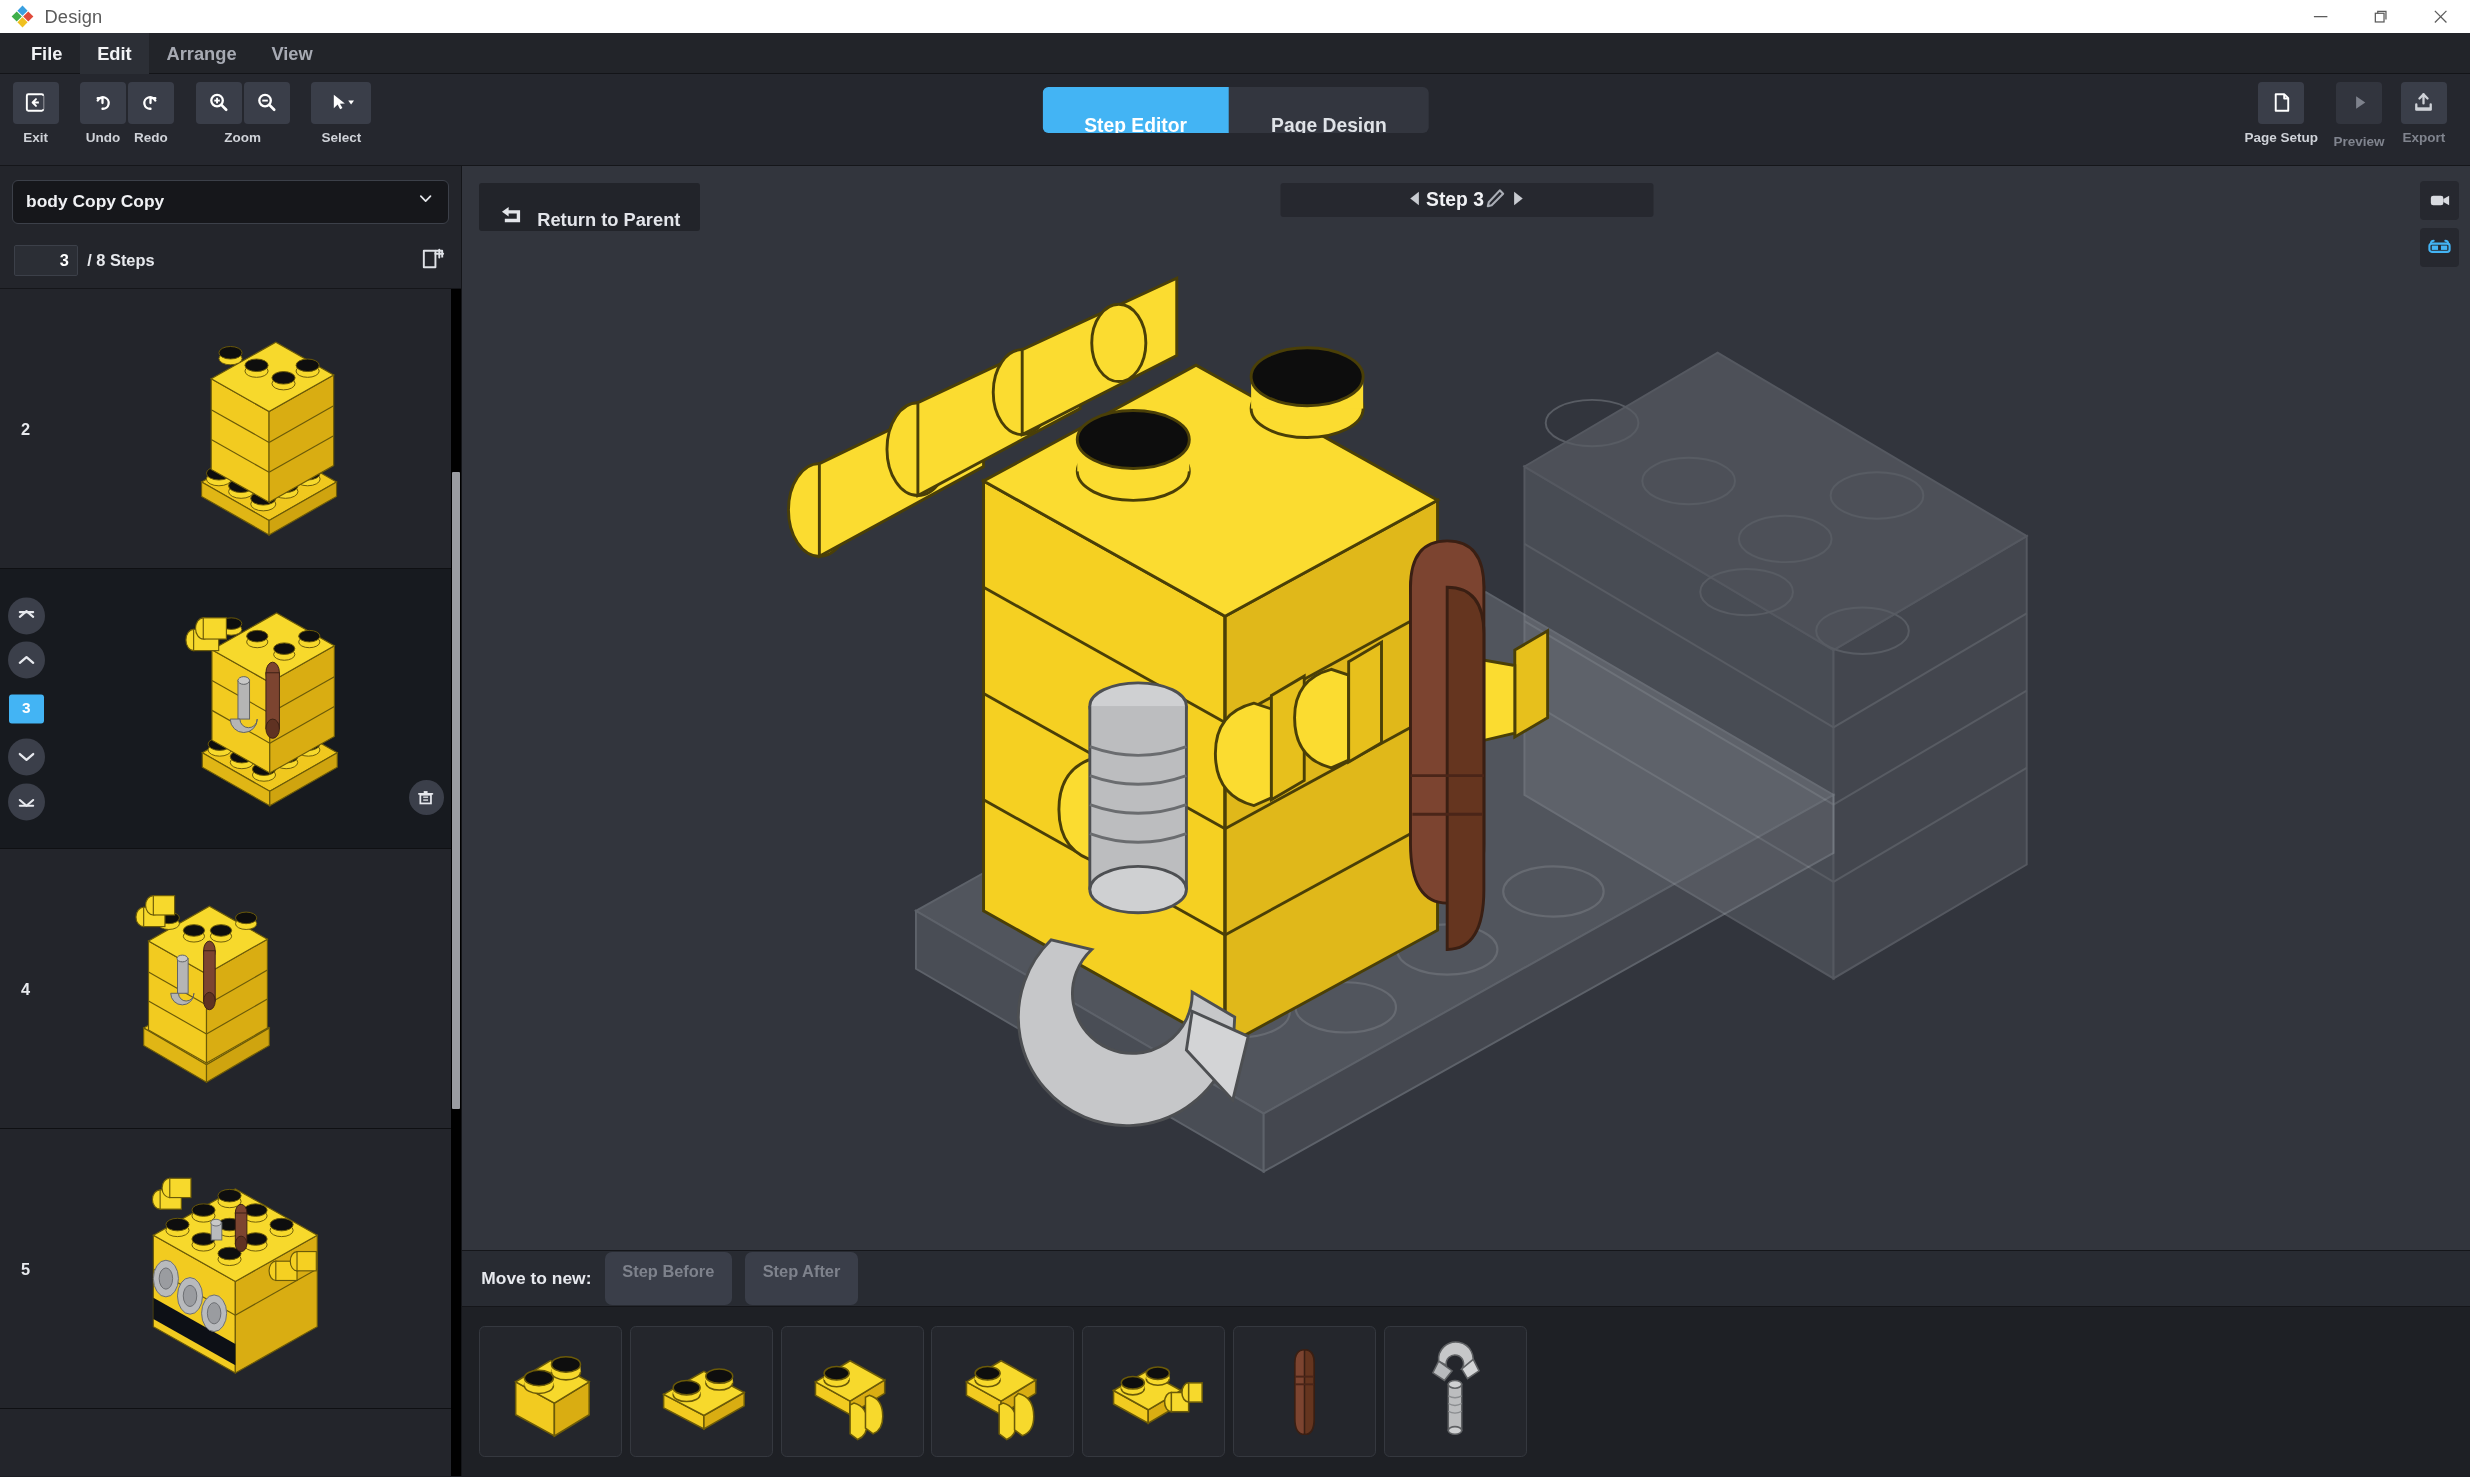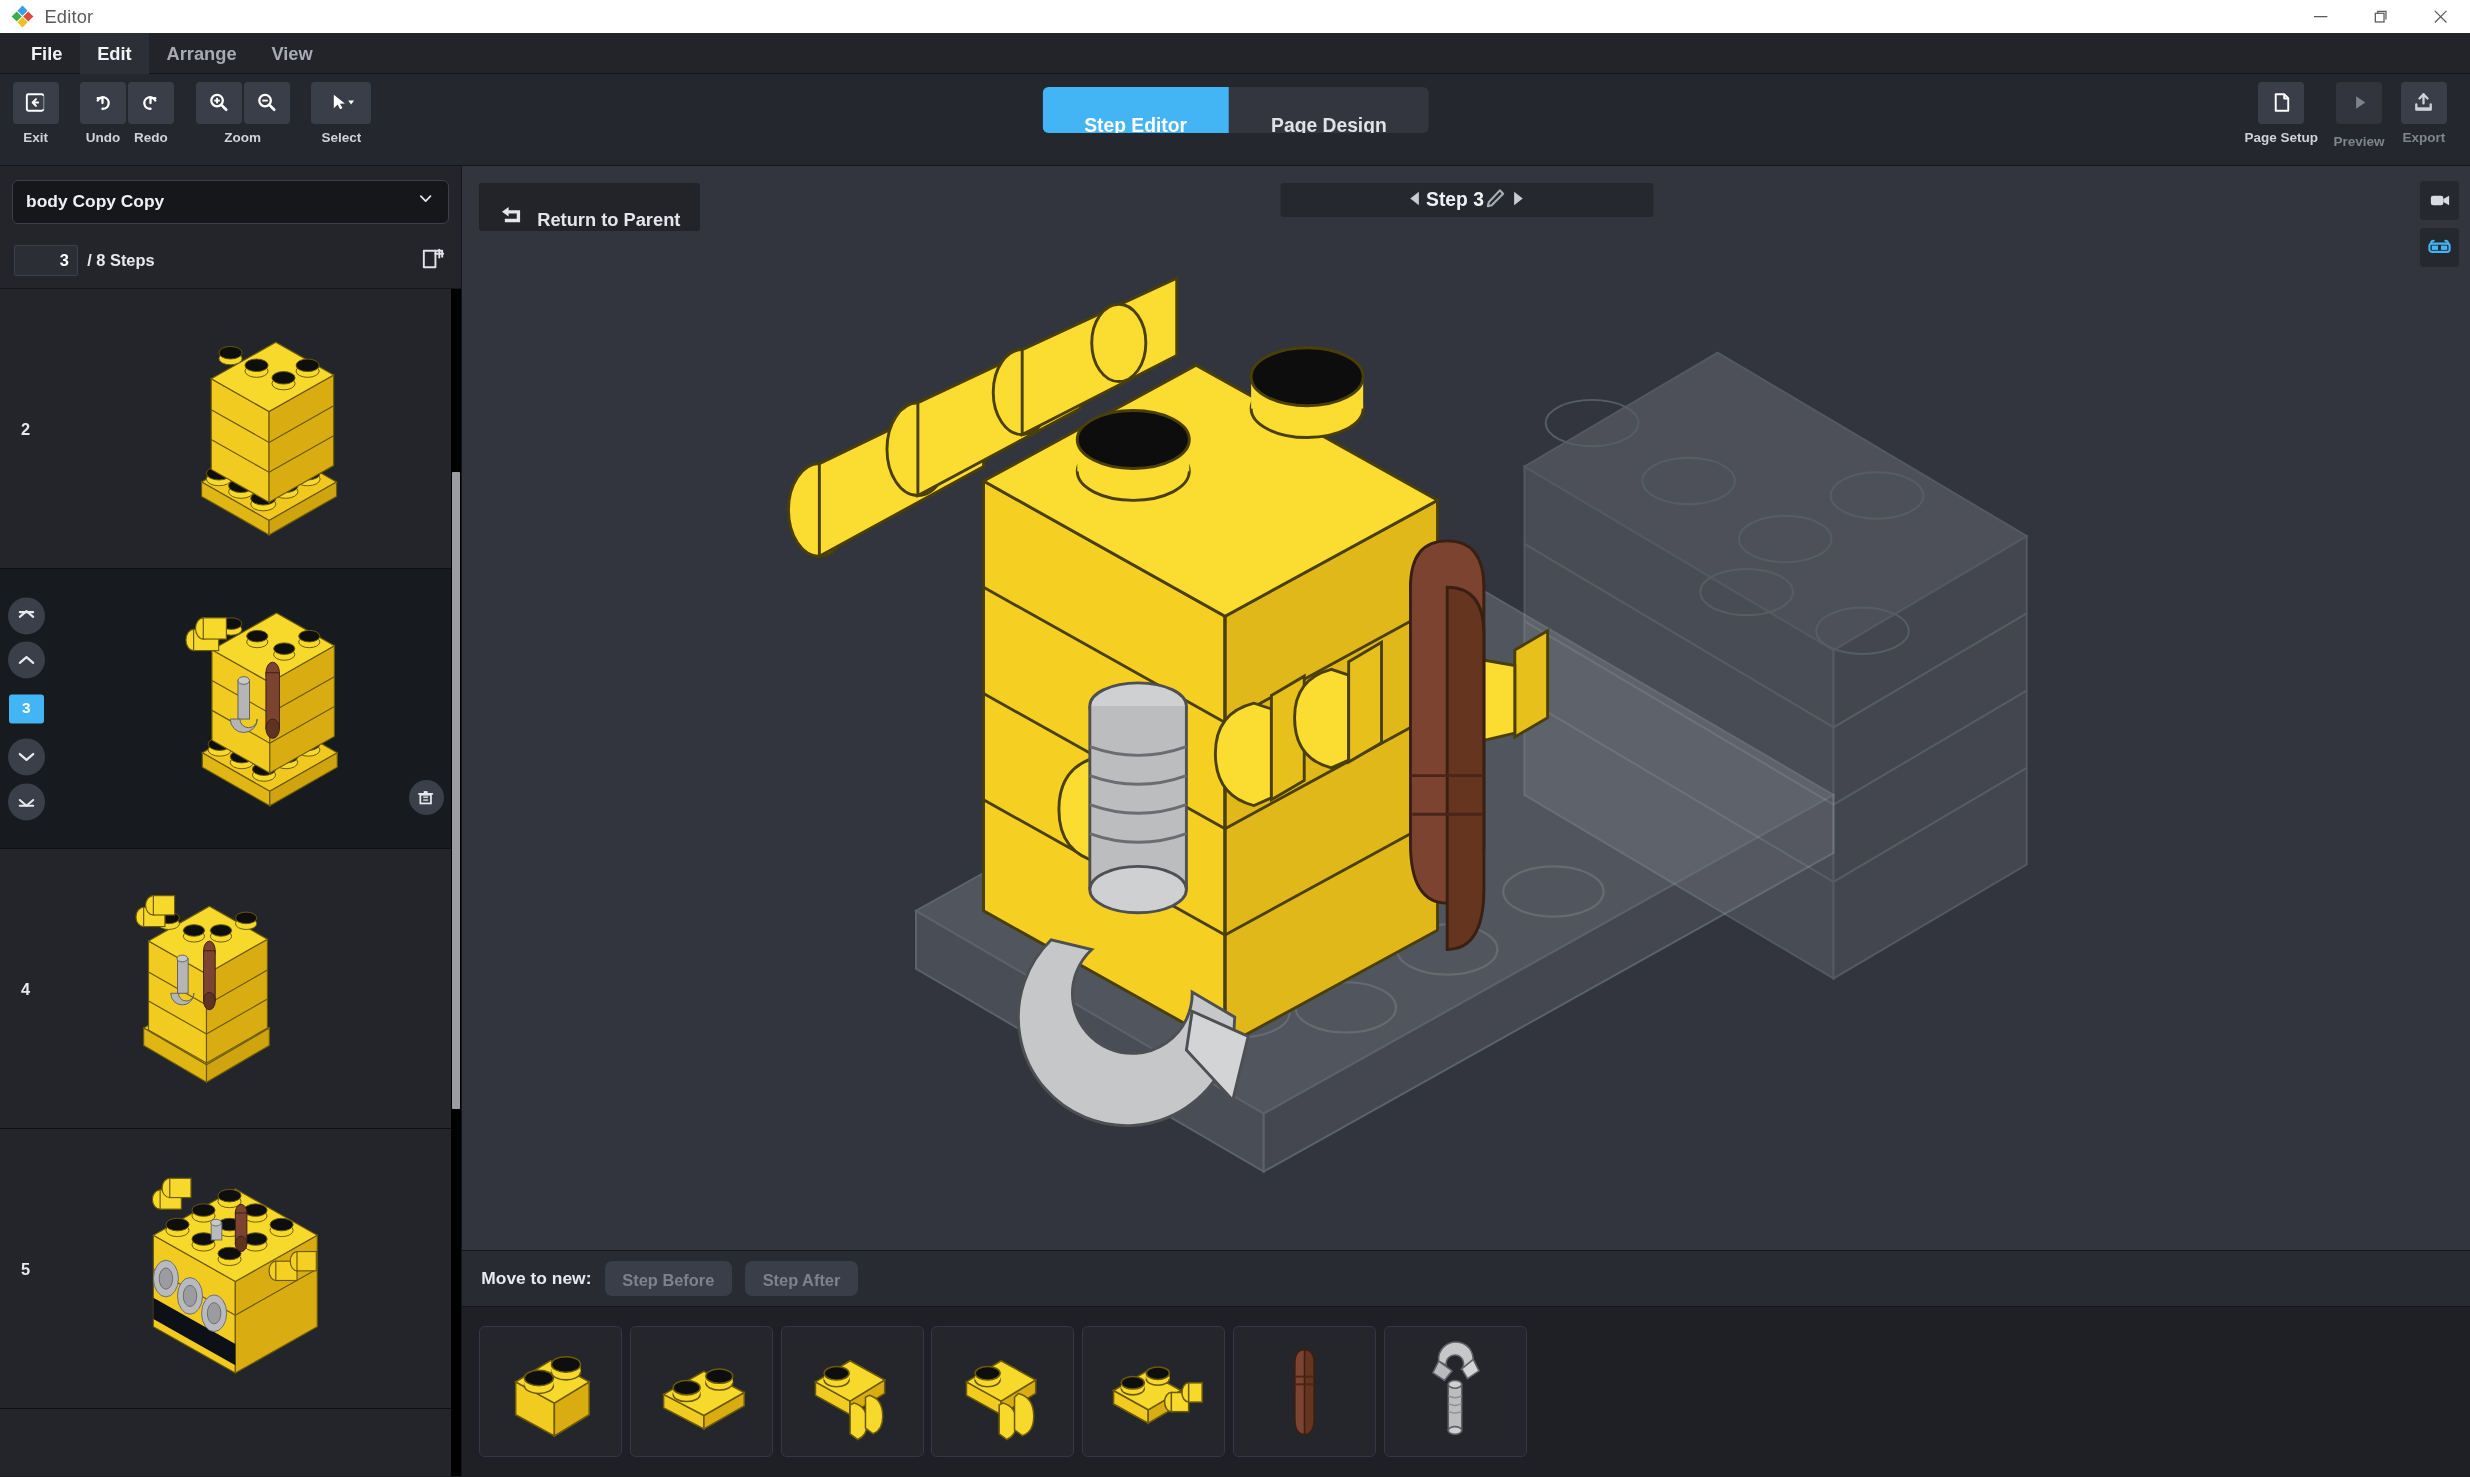--- a/index.html
+++ b/index.html
@@ -169,21 +169,21 @@
     display: flex; align-items: center; justify-content: center;
   }
 
   
   .movebar {
     height: 56px; background: #282b32; display: flex; align-items: center;
     padding-left: 19.3px; gap: 13.5px; border-top: 1px solid #15161a;
   }
   .movebar .lbl { color: #e7e9ee; font-size: 17.4px; font-weight: bold; }
   .move-btn {
-    height: 35px; background: #3a3e49; border-radius: 7px; padding: 0 17.4px;
+    height: 53px; background: #3a3e49; border-radius: 7px; padding: 0 17.4px;
     line-height: 39px; color: #7e828c; font-size: 16.4px; font-weight: bold;
   }
 
   
   .parttray {
     height: 170px; background: #1e2025; display: flex; align-items: center;
     padding: 0 17.4px; gap: 7.7px; border-top: 1px solid #15161a;
   }
   .part-cell {
     width: 143px; height: 131px; background: #24262c; border: 1px solid #35383f;
@@ -200,21 +200,21 @@
   <div class="app-logo">
     <svg width="25" height="25" viewBox="0 0 26 26">
       <g transform="rotate(45 13 13)">
         <rect x="5" y="5" width="7.5" height="7.5" fill="#3aa0e0"></rect>
         <rect x="13.5" y="5" width="7.5" height="7.5" fill="#e04a3a"></rect>
         <rect x="5" y="13.5" width="7.5" height="7.5" fill="#3fae4a"></rect>
         <rect x="13.5" y="13.5" width="7.5" height="7.5" fill="#f0c020"></rect>
       </g>
     </svg>
   </div>
-  <div class="app-title">Editor</div>
+  <div class="app-title">Design</div>
   <div class="win-controls">
     <div class="win-btn">
       <svg width="19.3" height="19.3" viewBox="0 0 20 20">
           <line x1="3" y1="10" x2="17" y2="10" stroke="#5c5c5c" stroke-width="1.3"></line>
         </svg>
     </div>
     <div class="win-btn">
       <svg width="19.3" height="19.3" viewBox="0 0 20 20">
         <rect x="4.5" y="6.5" width="9" height="9" fill="none" stroke="#5c5c5c" stroke-width="1.3"></rect>
         <path d="M7 6.5 V4.5 H15.5 V13" fill="none" stroke="#5c5c5c" stroke-width="1.3"></path>

